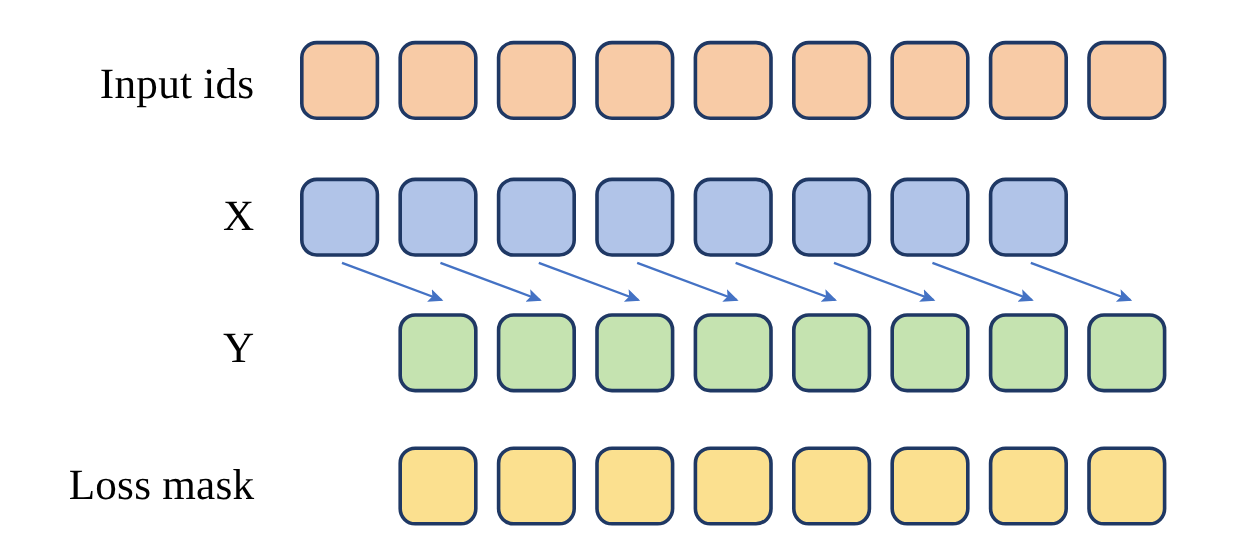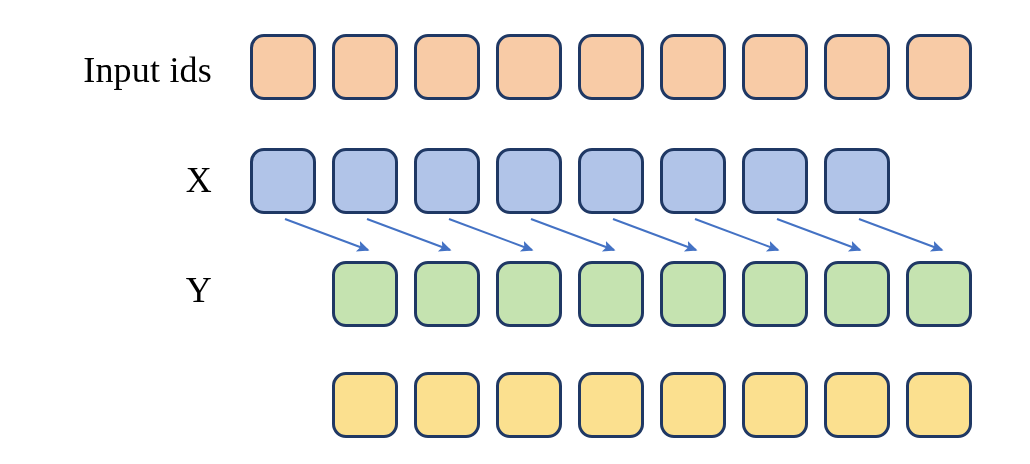--- a/index.html
+++ b/index.html
@@ -55,20 +55,21 @@
   }
 </style>
 </head>
 <body>
 
 <div id="diagram-root">
 
   <div class="row-label" style="top:70px;">Input ids</div>
   <div class="row-label" style="top:180px;">X</div>
   <div class="row-label" style="top:290px;">Y</div>
+  <div class="row-label" style="top:404px;">Loss mask</div>
 
   <div class="cell-row" style="left:250px; top:34px;">
       <div class="cell" style="width: 66px; height: 66px; border-radius: 14px; border-width: 3px; border-color: rgb(31, 56, 100); background: rgb(248, 203, 166); margin-right: 16px;"></div>
       <div class="cell" style="width: 66px; height: 66px; border-radius: 14px; border-width: 3px; border-color: rgb(31, 56, 100); background: rgb(248, 203, 166); margin-right: 16px;"></div>
       <div class="cell" style="width: 66px; height: 66px; border-radius: 14px; border-width: 3px; border-color: rgb(31, 56, 100); background: rgb(248, 203, 166); margin-right: 16px;"></div>
       <div class="cell" style="width: 66px; height: 66px; border-radius: 14px; border-width: 3px; border-color: rgb(31, 56, 100); background: rgb(248, 203, 166); margin-right: 16px;"></div>
       <div class="cell" style="width: 66px; height: 66px; border-radius: 14px; border-width: 3px; border-color: rgb(31, 56, 100); background: rgb(248, 203, 166); margin-right: 16px;"></div>
       <div class="cell" style="width: 66px; height: 66px; border-radius: 14px; border-width: 3px; border-color: rgb(31, 56, 100); background: rgb(248, 203, 166); margin-right: 16px;"></div>
       <div class="cell" style="width: 66px; height: 66px; border-radius: 14px; border-width: 3px; border-color: rgb(31, 56, 100); background: rgb(248, 203, 166); margin-right: 16px;"></div>
       <div class="cell" style="width: 66px; height: 66px; border-radius: 14px; border-width: 3px; border-color: rgb(31, 56, 100); background: rgb(248, 203, 166); margin-right: 16px;"></div>

